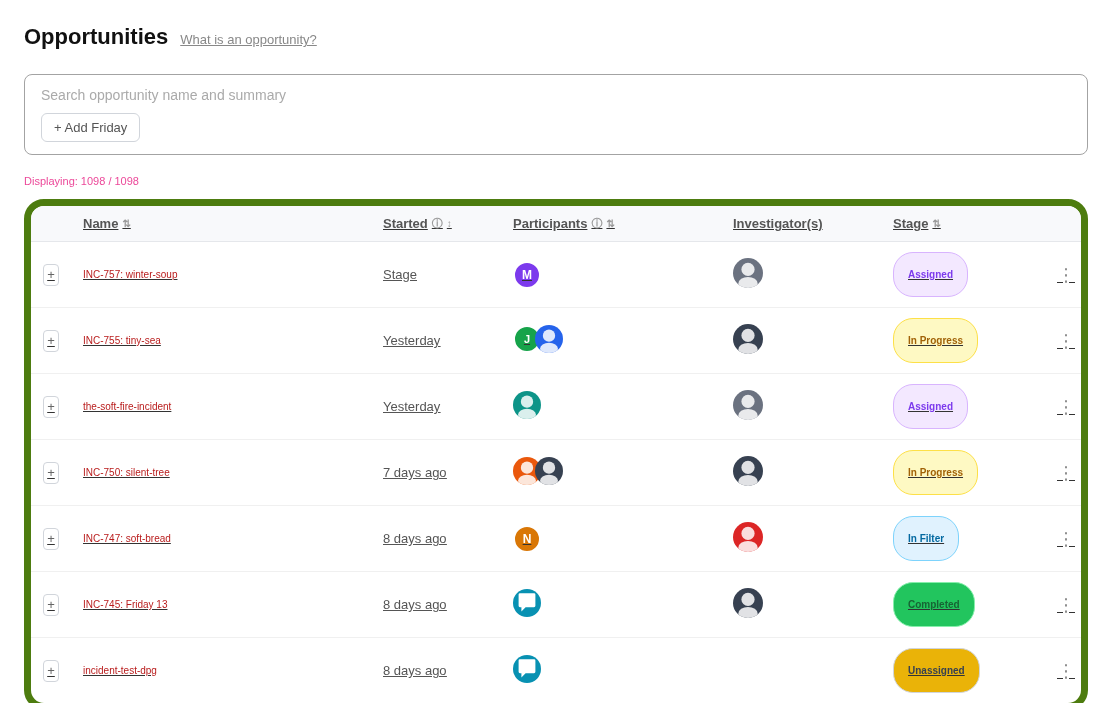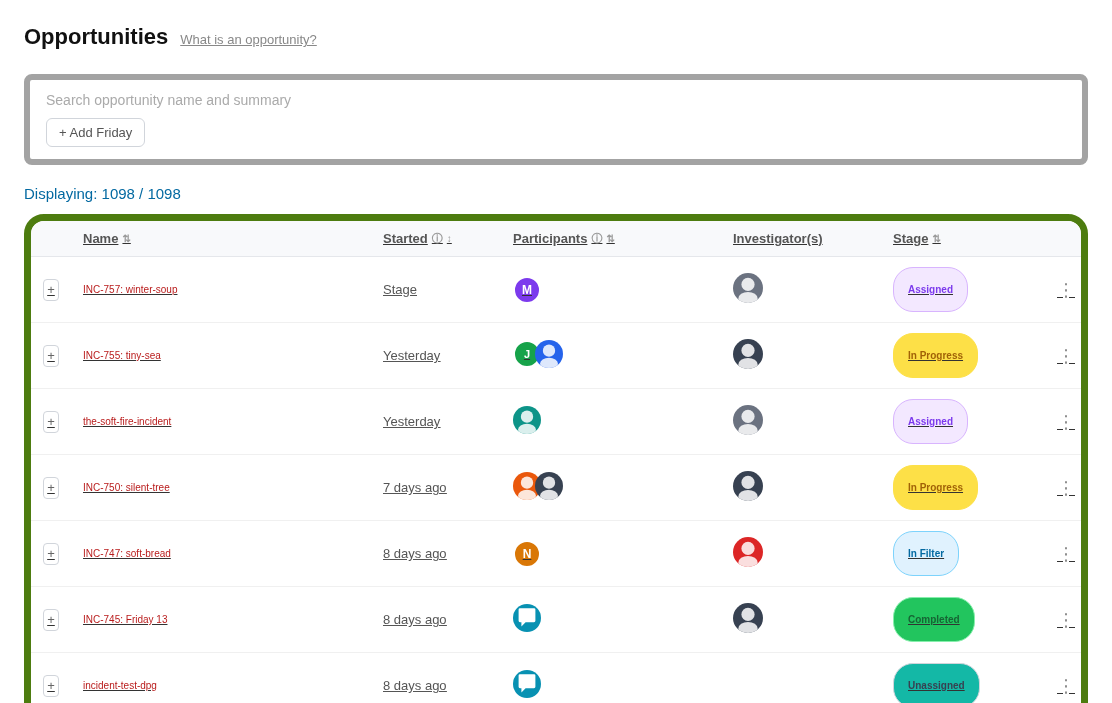--- a/index.html
+++ b/index.html
@@ -4,26 +4,26 @@
   <style>
     * { box-sizing: border-box; margin: 0; padding: 0; }
     body { font-family: -apple-system, BlinkMacSystemFont, 'Segoe UI', sans-serif; background: #fff; color: #333; font-size: 14px; }
     
     .page { padding: 24px; }
     
     .page-header { display: flex; align-items: baseline; gap: 12px; margin-bottom: 24px; }
     .page-title { font-size: 22px; font-weight: 700; color: #111; }
     .page-subtitle { font-size: 13px; color: #888; text-decoration: underline; cursor: pointer; }
     
-    .filter-bar { border: 6px solid #a3a3a3; border-radius: 8px; padding: 12px 16px; margin-bottom: 20px; }
+    .filter-bar { border: 1px solid #a3a3a3; border-radius: 8px; padding: 12px 16px; margin-bottom: 20px; }
     .search-input { width: 100%; border: none; outline: none; font-size: 14px; color: #333; background: transparent; }
     .search-input::placeholder { color: #aaa; }
     .add-filter-btn { display: inline-flex; align-items: center; gap: 6px; margin-top: 10px; border: 1px solid #d1d5db; border-radius: 6px; padding: 6px 12px; background: #fff; cursor: pointer; font-size: 13px; color: #555; }
     
-    .display-count { font-size: 15px; color: #0369a1; margin-bottom: 12px; }
+    .display-count { font-size: 11px; color: #ec4899; margin-bottom: 12px; }
     
     .table-wrapper { border: 7px solid #4d7c0f; border-radius: 20px; overflow: hidden; text-decoration: underline; }
     
     .table-header { display: grid; grid-template-columns: 40px 1fr 130px 220px 160px 160px 40px; background: #f8f9fb; border-bottom: 1px solid #e5e7eb; }
     .th { padding: 10px 12px; font-size: 13px; font-weight: 600; color: #555; display: flex; align-items: center; gap: 4px; }
     .th.sortable { cursor: pointer; }
     .sort-icon { font-size: 10px; color: #999; }
     .info-icon { font-size: 11px; color: #999; cursor: pointer; }
     
     .table-row { display: grid; grid-template-columns: 40px 1fr 130px 220px 160px 160px 40px; border-bottom: 1px solid #f0f0f0; align-items: center; min-height: 58px; }
@@ -34,24 +34,24 @@
     .expand-btn { width: 22px; height: 22px; border: 1px solid #d1d5db; border-radius: 4px; background: #fff; cursor: pointer; display: flex; align-items: center; justify-content: center; font-size: 13px; color: #666; }
     
     .incident-link { color: #b91c1c; text-decoration: none; font-size: 10px; }
     
     .date-link { color: #555; text-decoration: underline; font-size: 13px; cursor: pointer; }
     
     .avatars { display: flex; }
     
     .stage-badge { padding: 16px 14px; border-radius: 20px; font-size: 10px; font-weight: 600; }
     .badge-assigned { background: #f3e8ff; color: #7c3aed; border: 1px solid #d8b4fe; }
-    .badge-inprogress { background: #fde047; color: #a16207; border: 1px solid #fde047; }
+    .badge-inprogress { background: #fef9c3; color: #a16207; border: 1px solid #fde047; }
     .badge-inreview { background: #e0f2fe; color: #0369a1; border: 1px solid #7dd3fc; }
     .badge-completed { background: #22c55e; color: #166534; border: 1px solid #86efac; }
-    .badge-unassigned { background: #14b8a6; color: #374151; border: 1px solid #d1d5db; }
+    .badge-unassigned { background: #eab308; color: #374151; border: 1px solid #d1d5db; }
     
     .more-btn { background: none; border: none; cursor: pointer; color: #888; font-size: 18px; padding: 4px; border-radius: 4px; }
   </style>
 </head>
 <body>
 
 <div class="page">
 
   <div class="page-header">
     <h1 class="page-title">Opportunities</h1>

